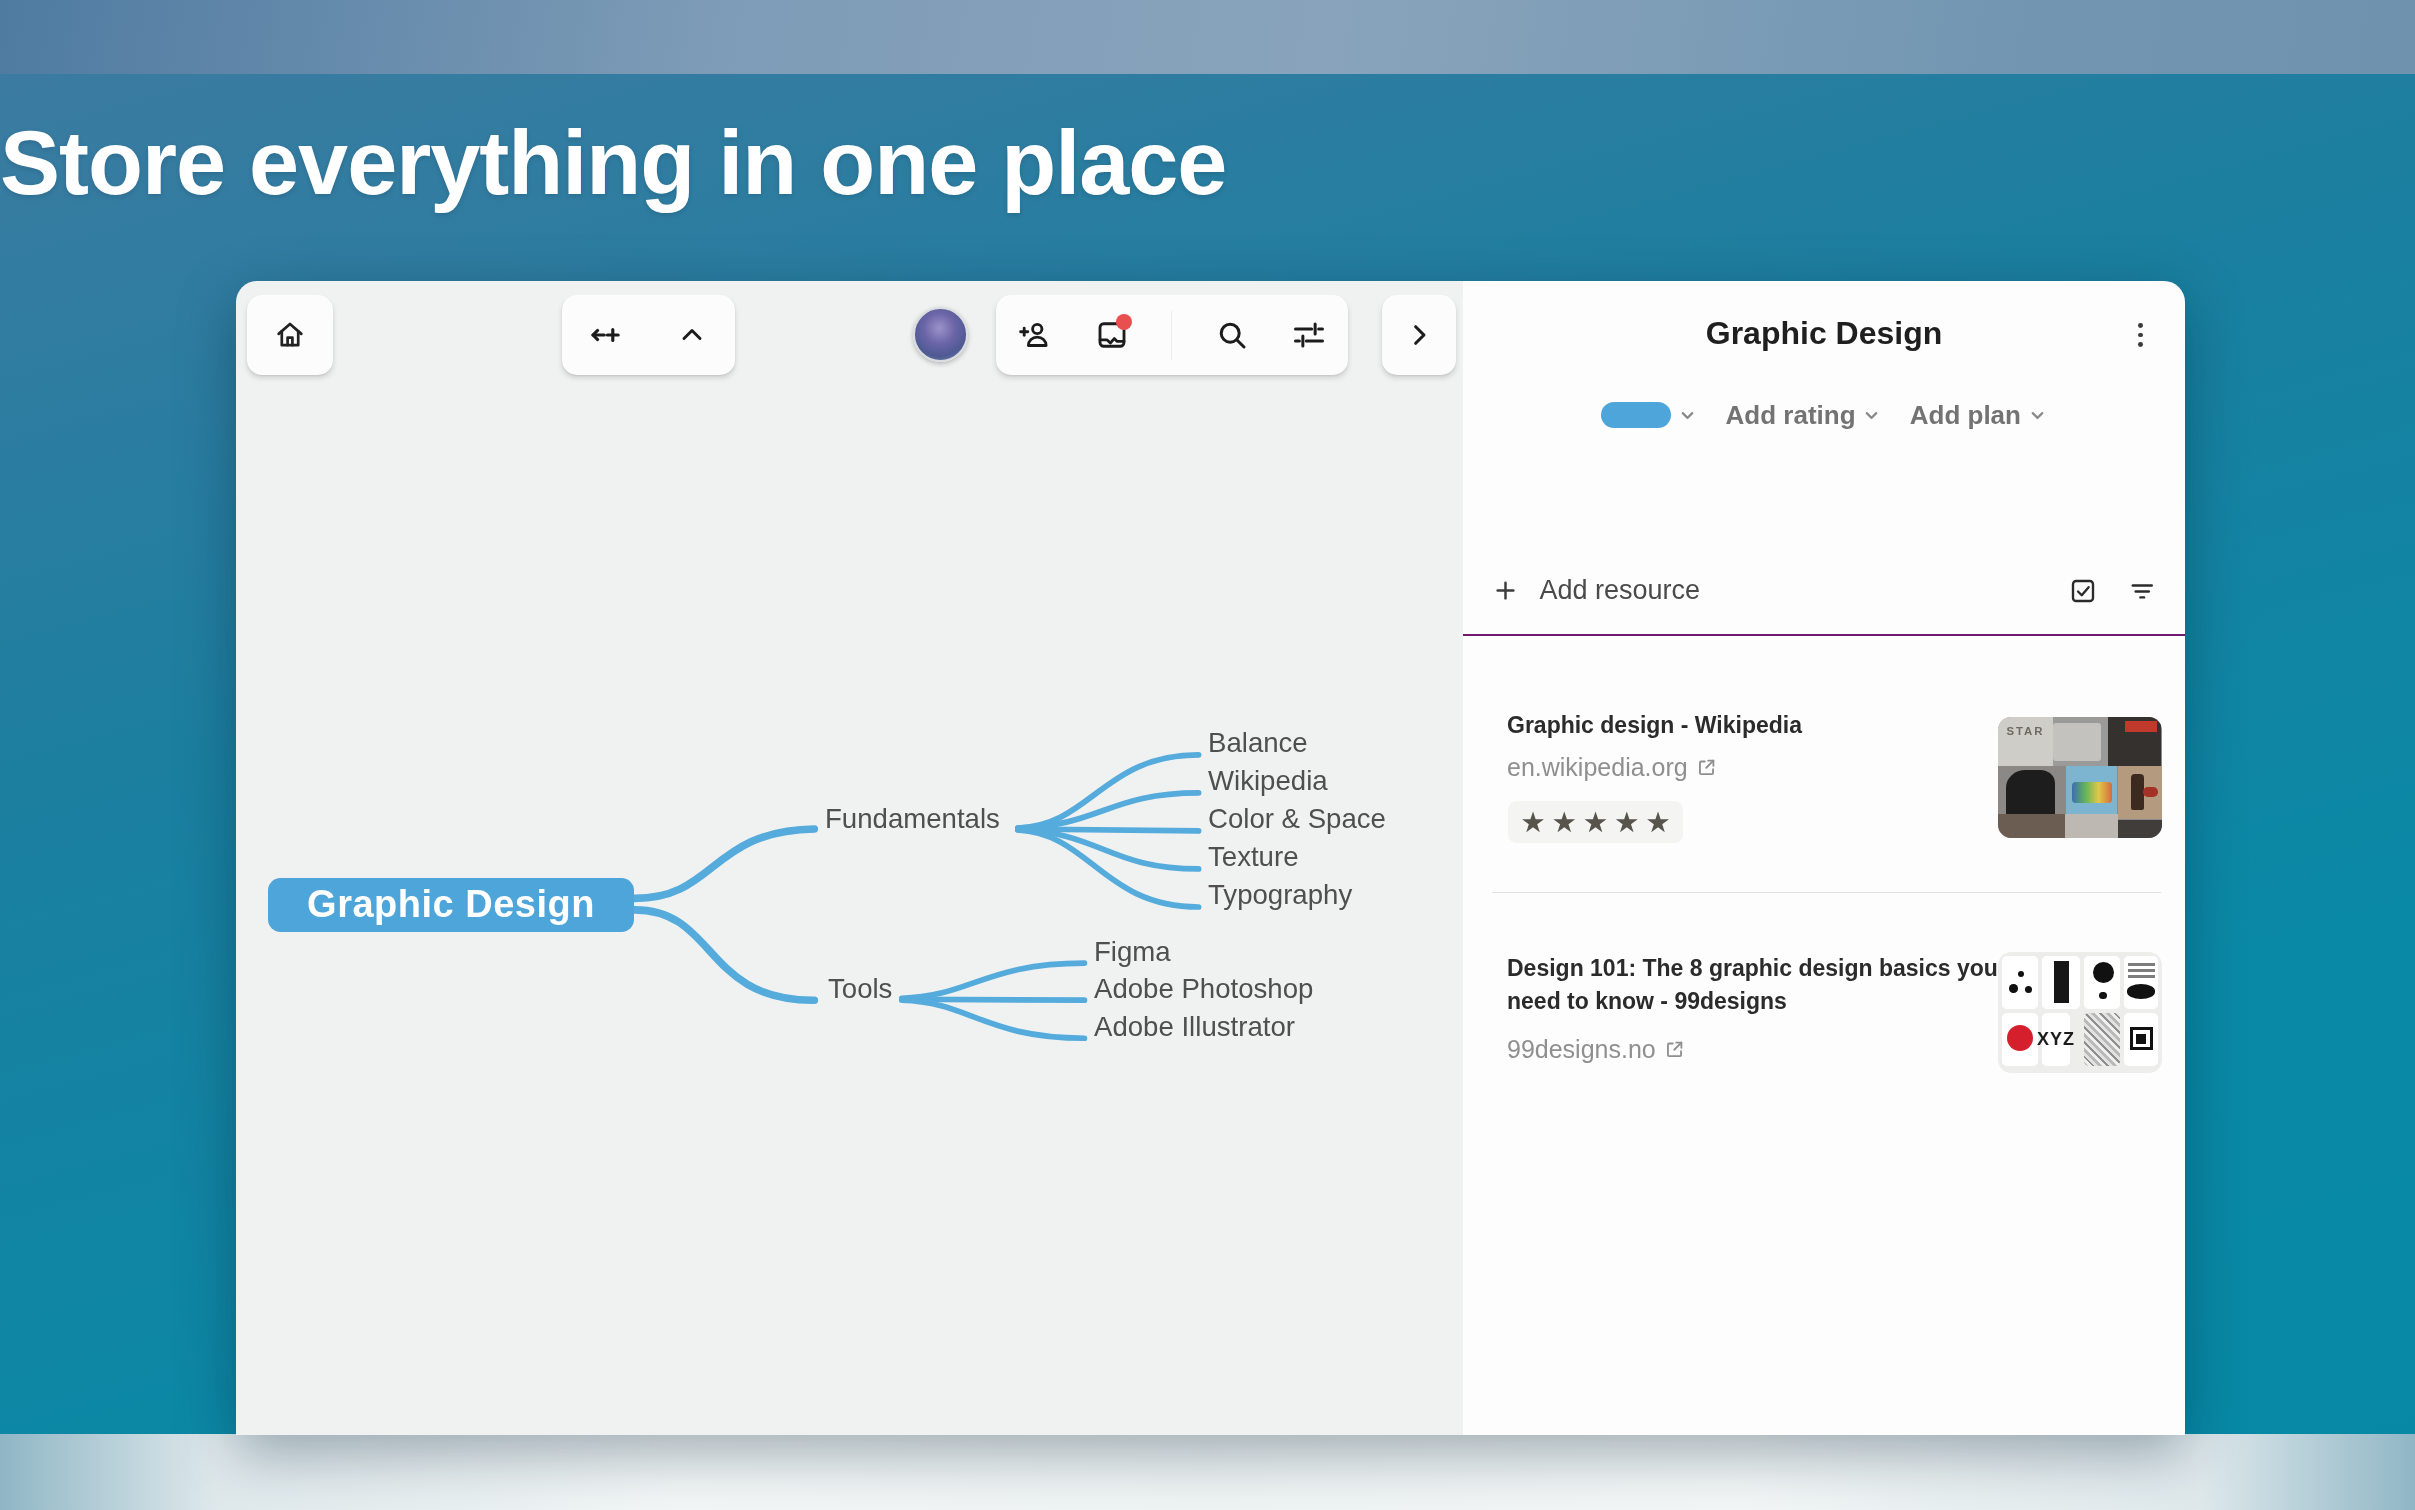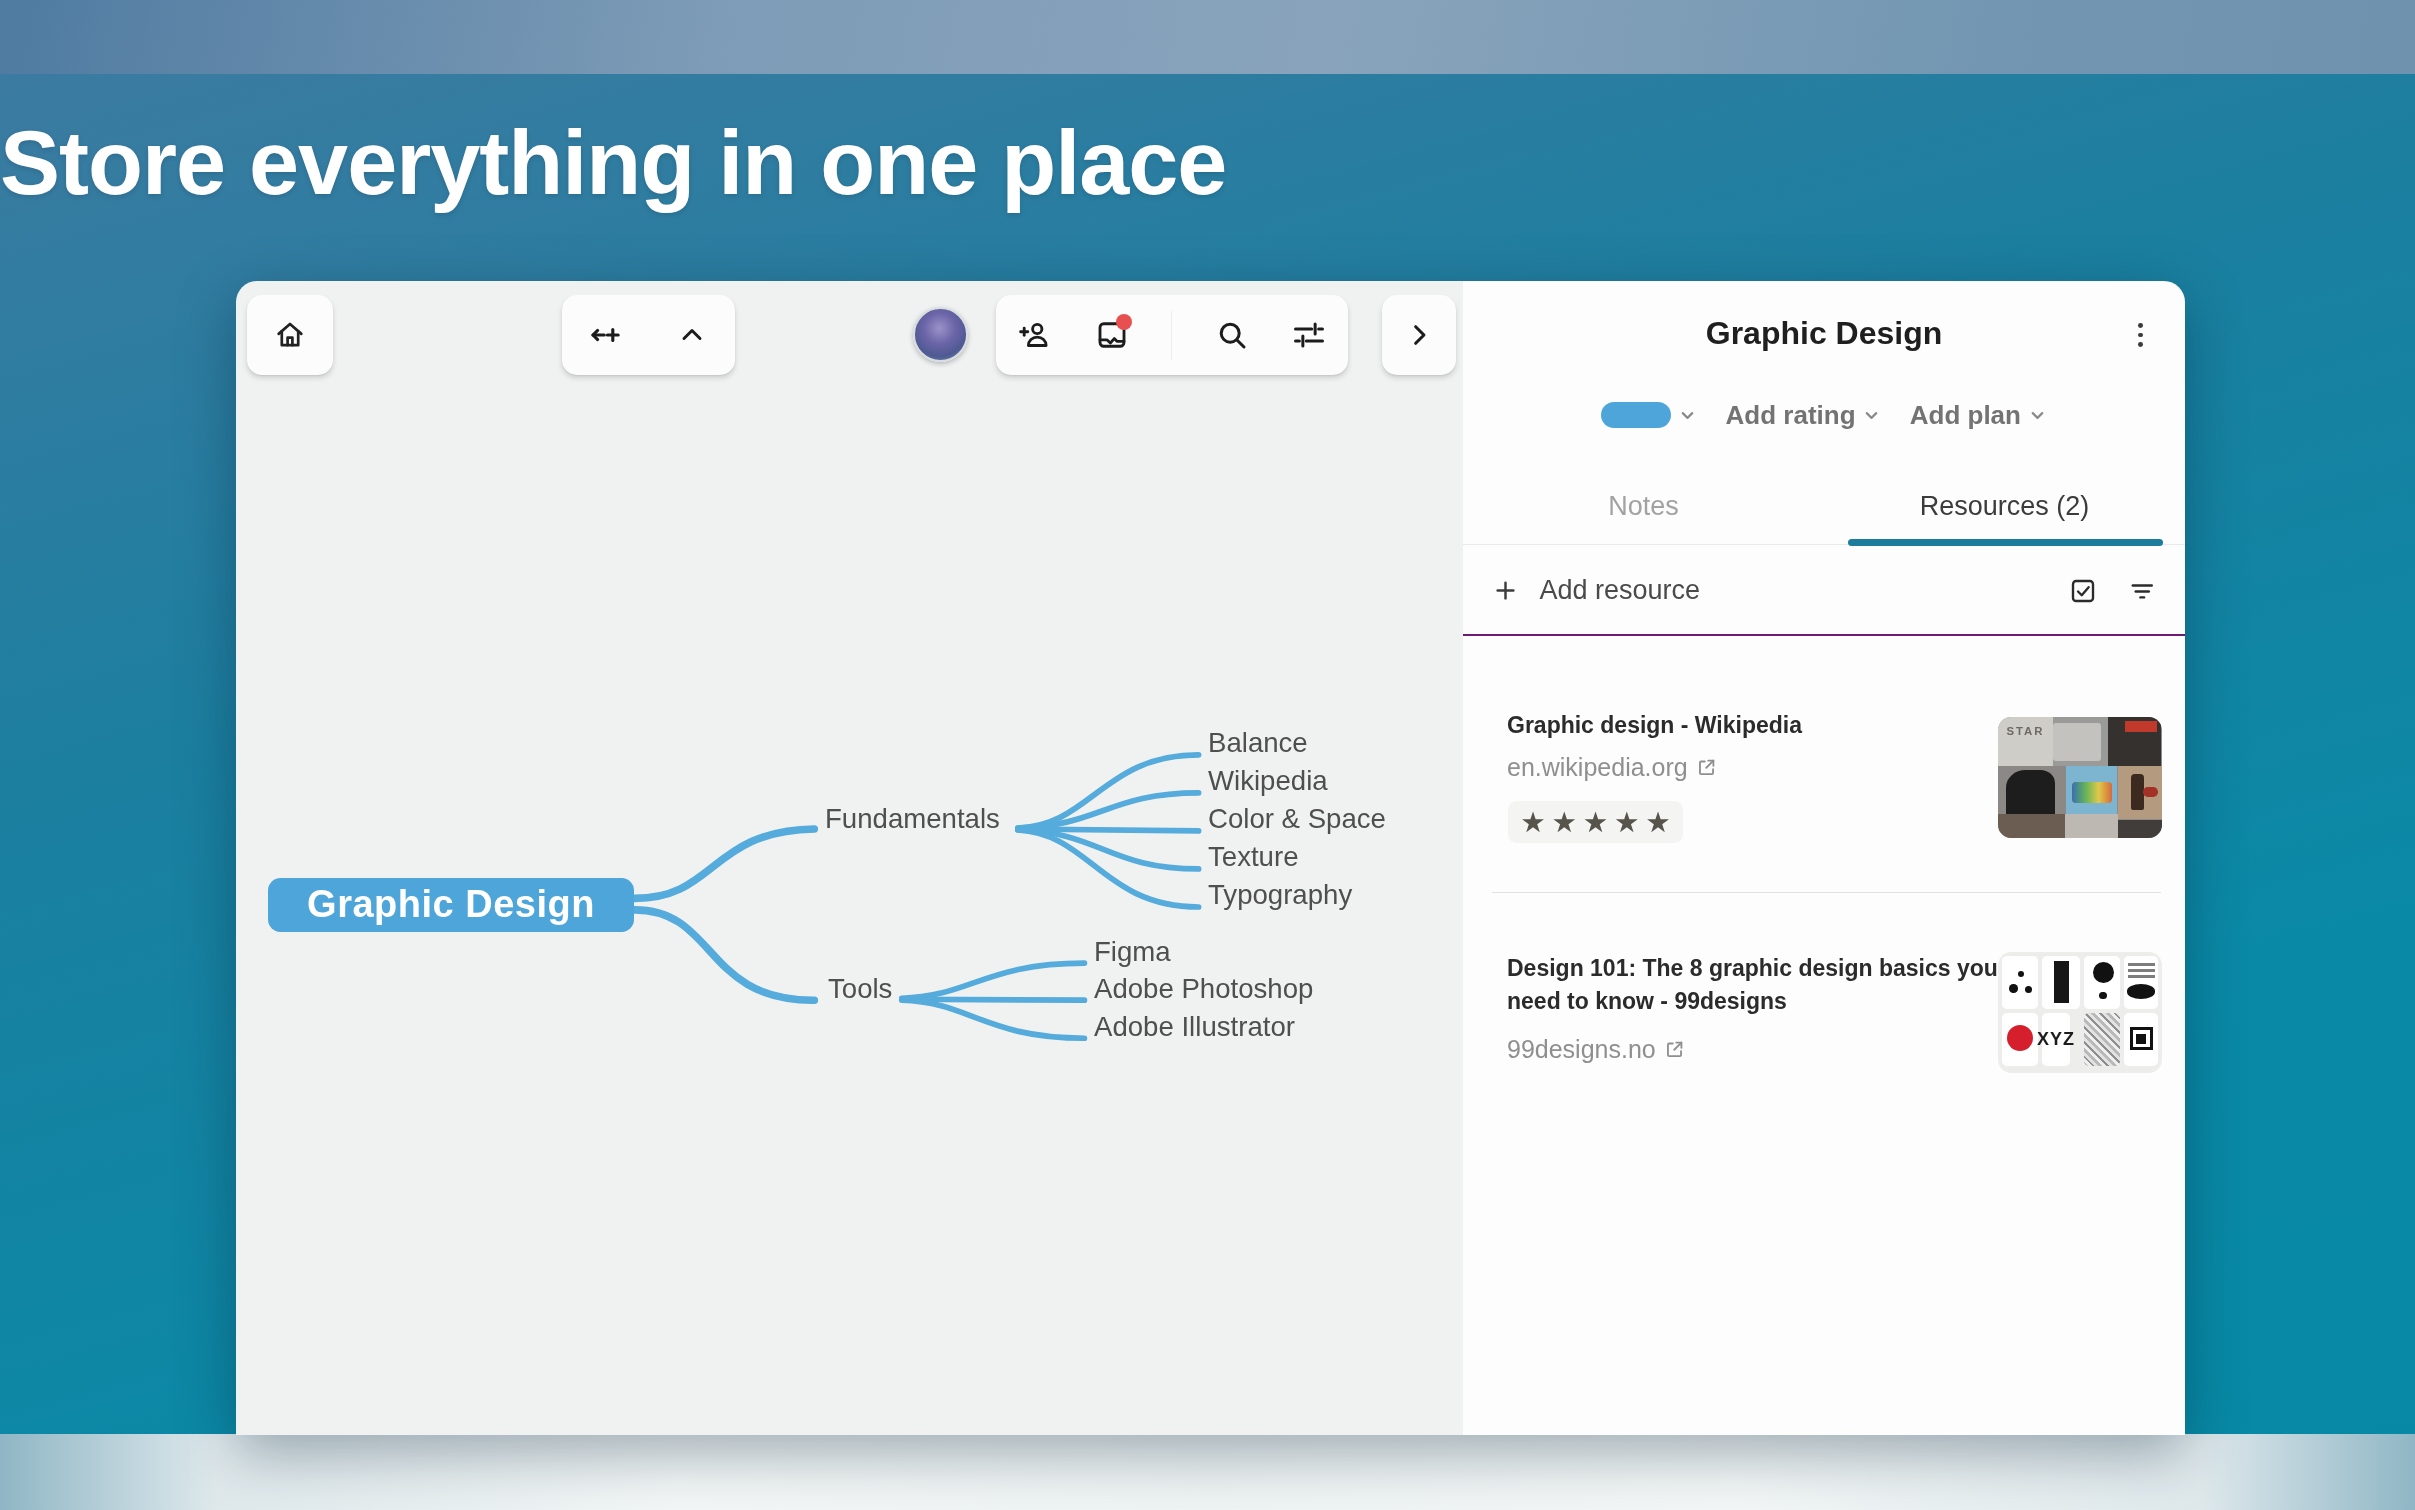--- a/index.html
+++ b/index.html
@@ -228,25 +228,20 @@
             </svg>
         </span>
         <span class="meta-item">
           <span>Add plan</span>
           <svg width="19" height="19" viewBox="0 0 16 16" fill="none" stroke="#8a8a8a" stroke-width="1.8" stroke-linecap="round" stroke-linejoin="round">
               <path d="M4 6 L8 10 L12 6"></path>
             </svg>
         </span>
       </div>
 
-      <div class="tabs">
-        <div class="tab inactive">Notes</div>
-        <div class="tab active">Resources (2)</div>
-        <div class="tab-underline"></div>
-      </div>
 
       <div class="add-row">
         <svg width="27" height="27" viewBox="0 0 24 24" fill="none" stroke="#3c3c3c" stroke-width="2.2" stroke-linecap="round">
           <path d="M12 5 V19"></path>
             <path d="M5 12 H19"></path>
         </svg>
         <span class="label">Add resource</span>
         <span class="spacer"></span>
         <span class="right-icons">
           <svg width="30" height="30" viewBox="0 0 24 24" fill="none" stroke="#2b2b2b" stroke-width="1.9" stroke-linecap="round" stroke-linejoin="round">

